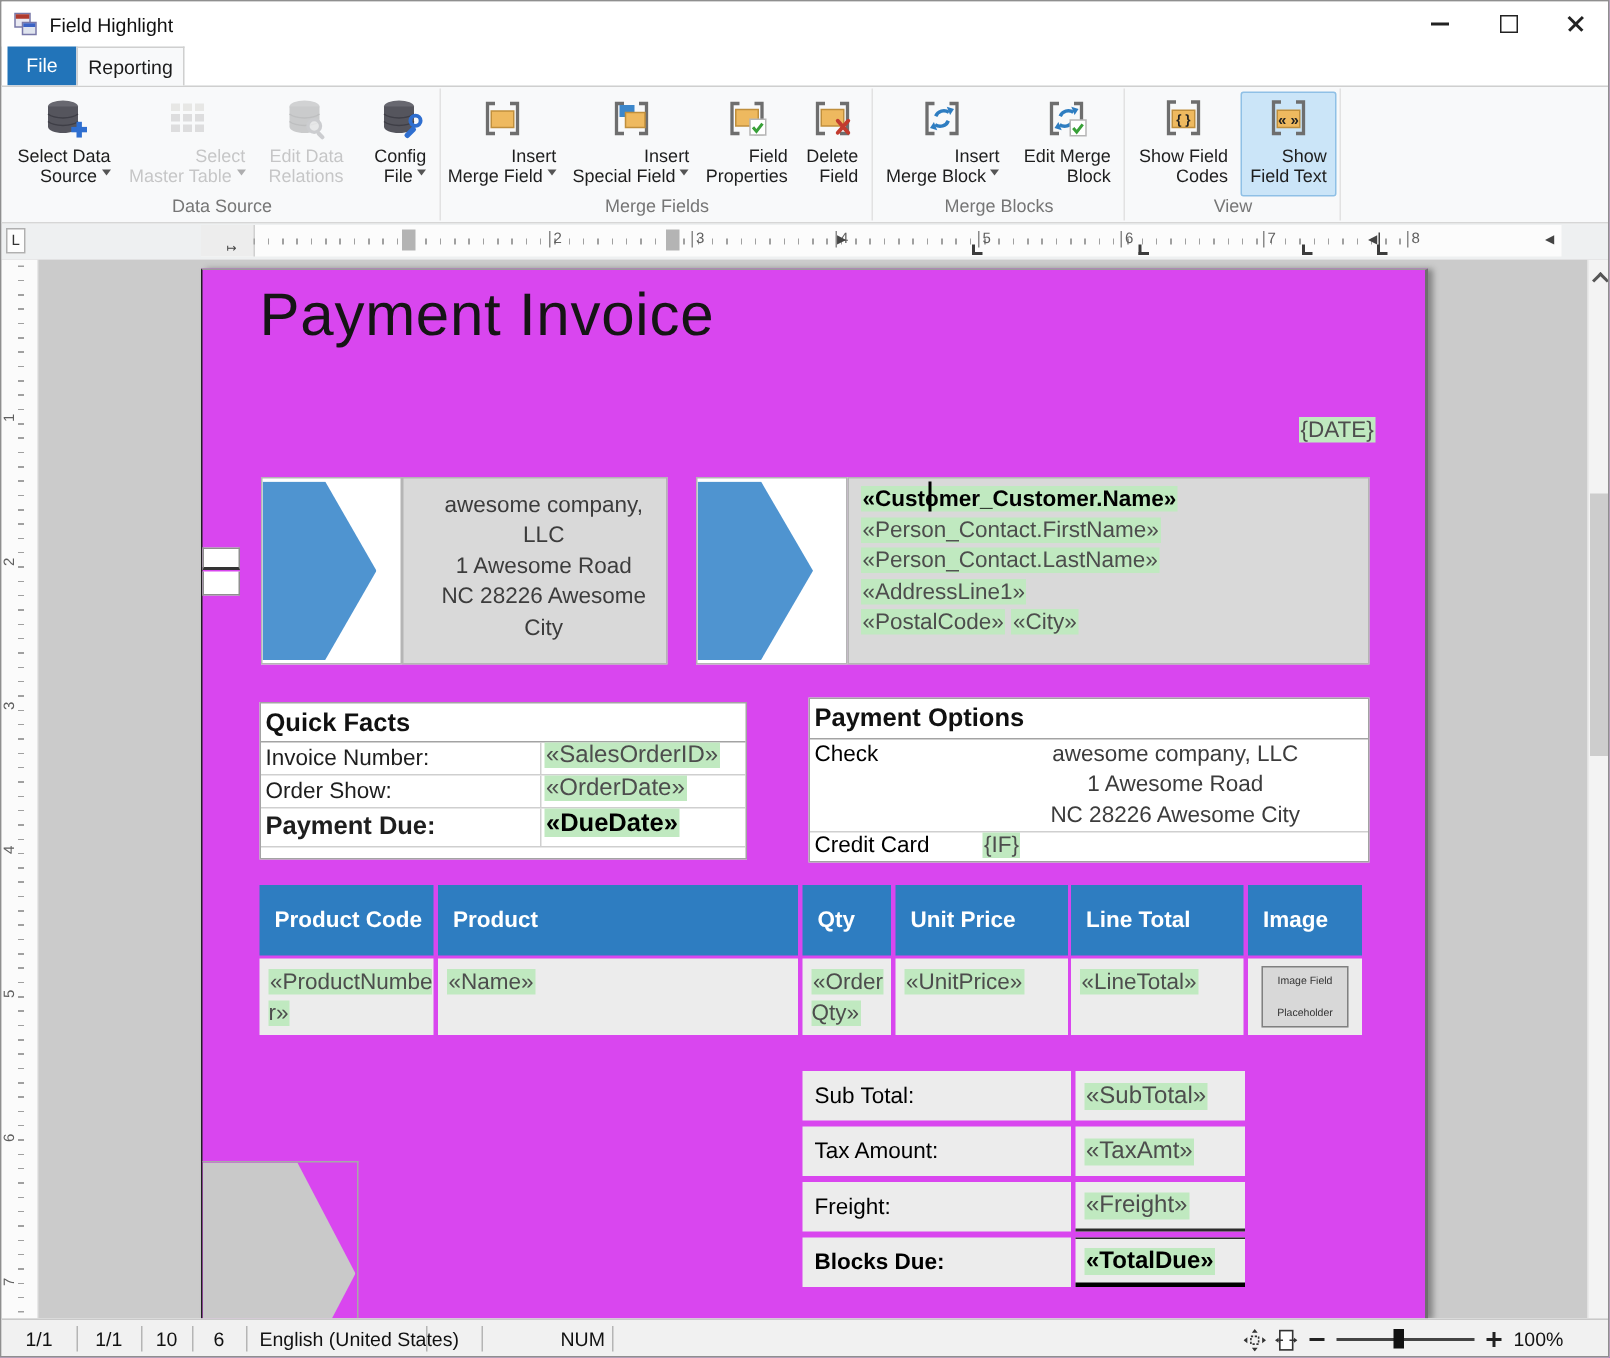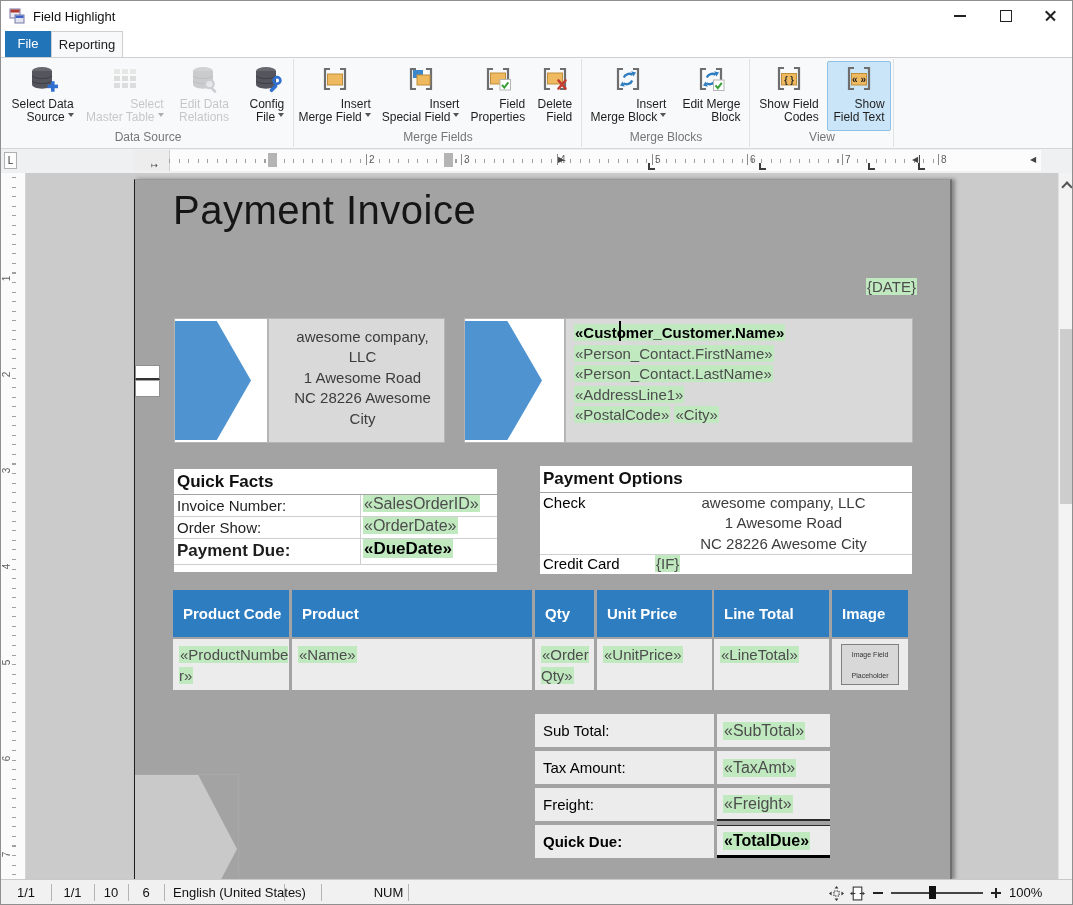--- a/index.html
+++ b/index.html
@@ -38,21 +38,21 @@
   .hticks{left:35px;top:9px;width:772px;height:4px;background:repeating-linear-gradient(to right,#a0a0a0 0 1px,transparent 1px 9.55px);}
   .hn{position:absolute;top:4px;font-size:10px;line-height:11px;color:#606060;border-left:1px solid #8a8a8a;padding-left:2px;}
   .rmark{position:absolute;top:3px;width:9px;height:14px;background:#b4b4b4;}
   .ind{position:absolute;font-size:8px;color:#444;}
   .ts{position:absolute;bottom:1px;width:5px;height:5px;border-left:2px solid #3c3c3c;border-bottom:2px solid #3c3c3c;}
   
   .docarea{left:0;top:172px;width:1073px;height:706px;background:#cbcbcb;overflow:hidden;}
   .vruler{left:0;top:0;width:25px;height:706px;background:#fbfbfb;border-right:1px solid #d6d6d6;box-sizing:border-box;}
   .vticks{left:11px;top:4px;width:4px;height:698px;background:repeating-linear-gradient(to bottom,#a0a0a0 0 1px,transparent 1px 9.55px);}
   .vn{position:absolute;left:3px;font-size:10px;color:#606060;transform:rotate(-90deg);}
-  .page{left:133px;top:6px;width:815px;height:700px;background:#a3a3a3;border-left:1px solid #1f1f1f;border-top:1px solid #9a9a9a;border-right:2px solid #6f6f6f;box-shadow:3px 0 4px rgba(0,0,0,.35);box-sizing:content-box;}
+  .page{left:133px;top:6px;width:815px;height:700px;background:#d946ef;border-left:1px solid #1f1f1f;border-top:1px solid #9a9a9a;border-right:2px solid #6f6f6f;box-shadow:3px 0 4px rgba(0,0,0,.35);box-sizing:content-box;}
   .doc-title{left:38px;top:8px;font-size:40px;font-weight:300;color:#151515;letter-spacing:.5px;}
   .mf{background:#c0e9c0;color:#4d4d4d;padding:0 1px;}
   .mf-b{background:#c0e9c0;color:#000;font-weight:bold;padding:0 1px;}
   .cell{box-sizing:border-box;border:1px solid #b5b5b5;}
   .gcell{background:#d9d9d9;}
   .arrow{position:absolute;left:0;top:2px;width:76px;height:119px;background:#4f94d0;clip-path:polygon(0 0,55% 0,100% 50%,55% 100%,0 100%);}
   .addr{font-size:15px;line-height:20.4px;color:#3c3c3c;text-align:center;}
   .caret{width:1.5px;height:20px;background:#000;}
   .boxt{box-sizing:border-box;border:1px solid #a3a3a3;background:#fff;}
   .btitle{font-size:17px;font-weight:bold;color:#111;padding-left:3px;border-bottom:1px solid #a3a3a3;box-sizing:border-box;}
@@ -380,21 +380,21 @@
             <span class="mf">«TaxAmt»</span>
           </div>
       </div>
       <div class="trow" style="left:400px;top:608px;">
         <div class="tl">Freight:</div>
         <div class="tv" style="border-bottom:2px solid #2b2b2b;">
             <span class="mf">«Freight»</span>
           </div>
       </div>
       <div class="trow" style="left:400px;top:645px;">
-        <div class="tl" style="font-weight:bold;">Quick Due:</div>
+        <div class="tl" style="font-weight:bold;">Blocks Due:</div>
         <div class="tv" style="border-top:1px solid #2b2b2b;border-bottom:3px solid #000;">
             <span class="mf-b" style="font-size:16px;">«TotalDue»</span>
           </div>
       </div>
 
       <div class="abs" style="left:0;top:185px;width:26px;height:32px;">
         <div style="position:absolute;left:0;top:0;width:25px;height:15px;background:#fff;border:1px solid #8f8f8f;border-bottom:2px solid #333;box-sizing:border-box;"></div>
         <div style="position:absolute;left:0;top:16px;width:25px;height:16px;background:#fff;border:1px solid #8f8f8f;border-top:none;box-sizing:border-box;"></div>
       </div>
 

